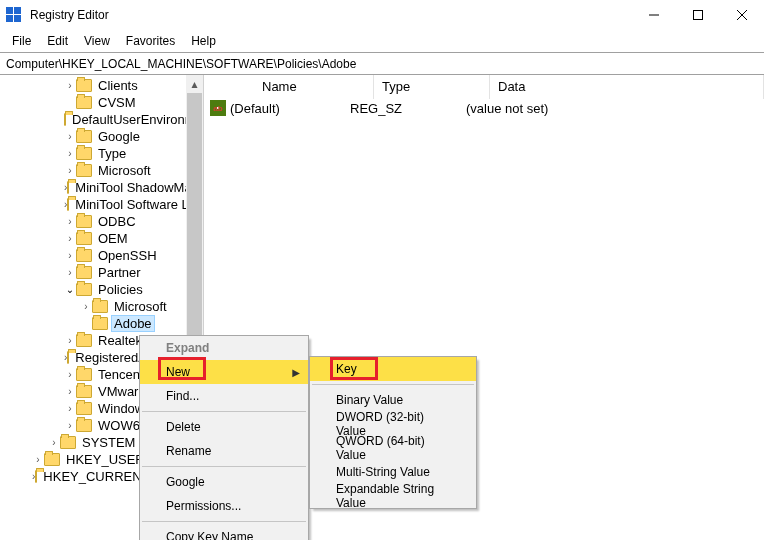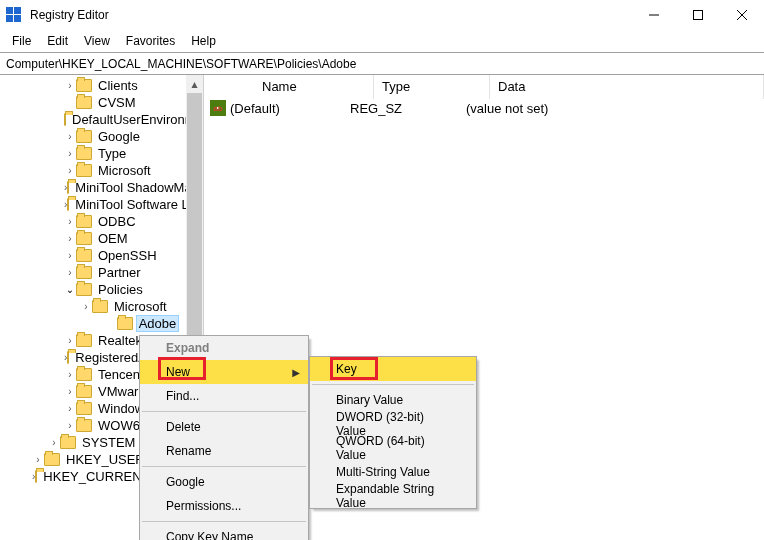--- a/index.html
+++ b/index.html
@@ -162,21 +162,21 @@
       <div class="row" style="padding-left: 64px;">
         <span class="chev open">⌄</span>
         <span class="fld"></span>
         <span class="lbl">Policies</span>
       </div>
       <div class="row" style="padding-left: 80px;">
         <span class="chev">›</span>
         <span class="fld"></span>
         <span class="lbl">Microsoft</span>
       </div>
-      <div class="row sel" style="padding-left: 80px; justify-content: center;">
+      <div class="row sel" style="padding-left: 80px;">
         <span class="chev"></span>
         <span class="fld"></span>
         <span class="lbl">Adobe</span>
       </div>
       <div class="row" style="padding-left: 64px;">
         <span class="chev">›</span>
         <span class="fld"></span>
         <span class="lbl">Realtek</span>
       </div>
       <div class="row" style="padding-left: 64px;">

